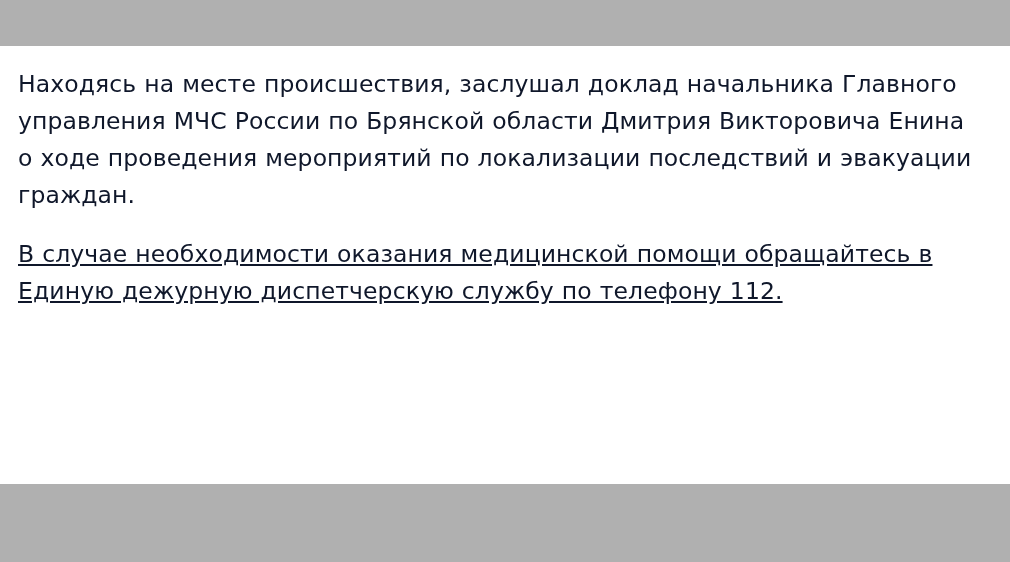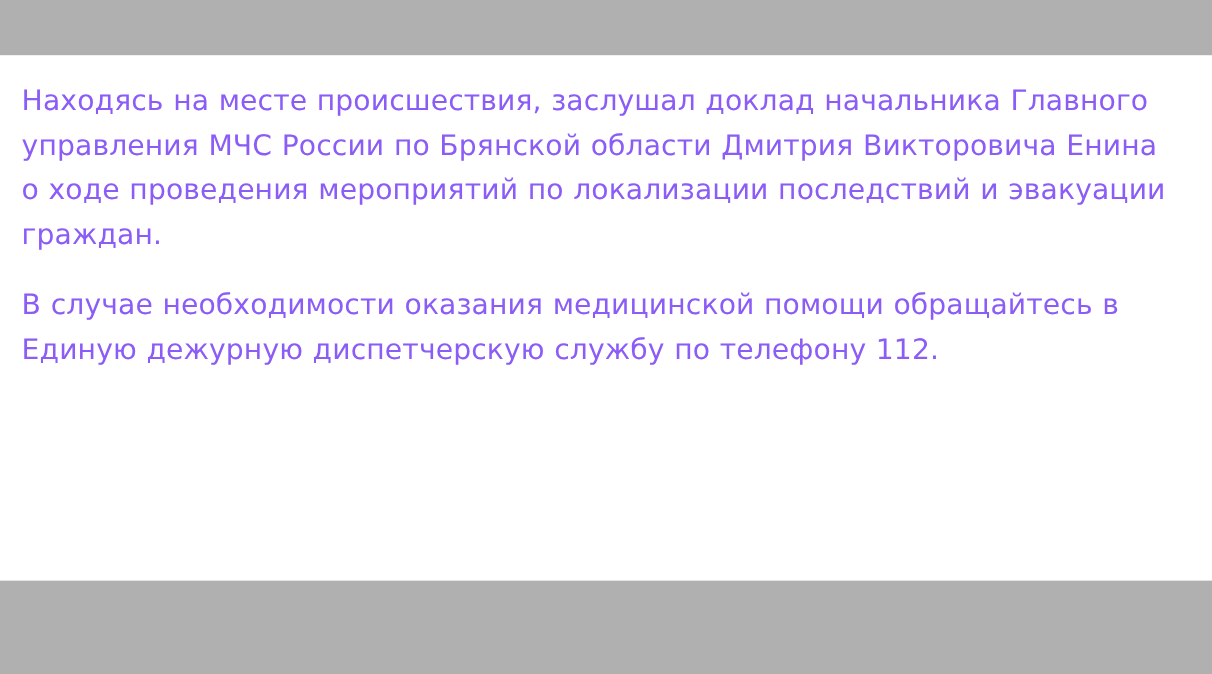--- a/index.html
+++ b/index.html
@@ -39,29 +39,30 @@
     position: absolute;
     left: 0;
     top: 46px;
     width: 1010px;
     height: 438px;
     background: #ffffff;
     box-sizing: border-box;
     padding: 20px 38px 0 18px;
   }
   .para {
-    color: #8b5cf6;
+    color: #0f172a;
     font-size: 23.5px;
     line-height: 37px;
     margin: 0 0 22px 0;
     letter-spacing: 0.1px;
     word-spacing: 0.4px;
   }
   .para:last-child {
     margin-bottom: 4px;
+    text-decoration: underline;
   }
 </style>
 </head>
 <body>
 
 <div class="page">
 
   <div class="band-top"></div>
 
   <div class="sheet">

